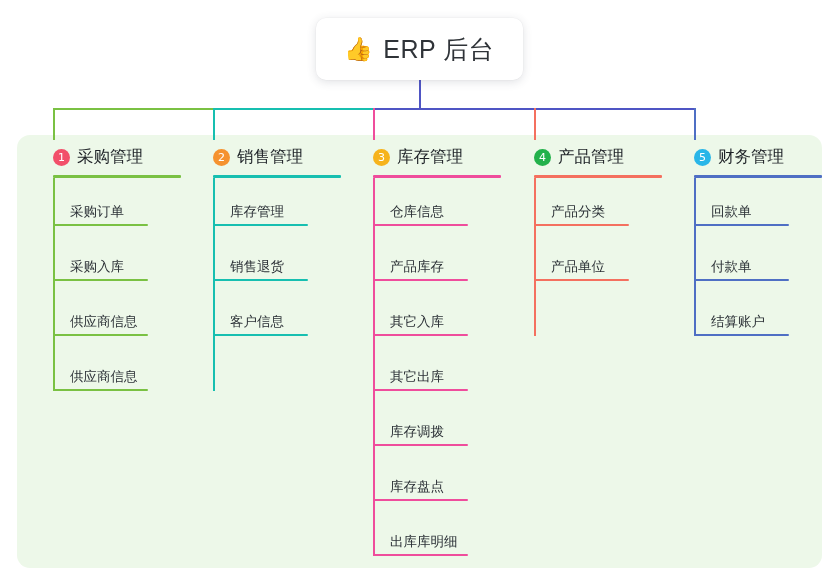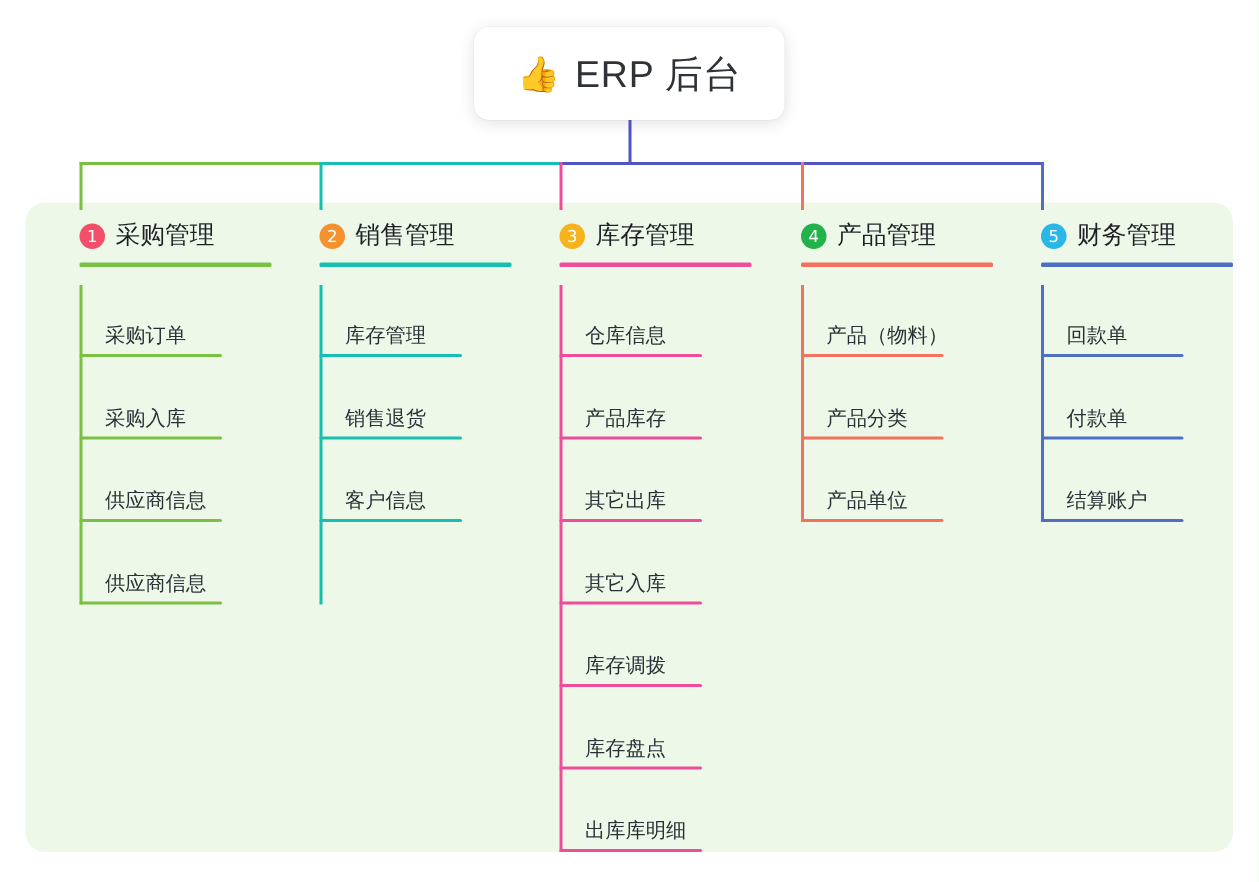--- a/index.html
+++ b/index.html
@@ -39,21 +39,21 @@
   .col-head{display:flex;align-items:center;gap:7px;height:26px;padding-left:21px;}
   .badge{
     width:17px;height:17px;border-radius:50%;
     display:flex;align-items:center;justify-content:center;
     color:#fff;font-size:11px;line-height:1;flex:none;
     font-family:"DejaVu Sans",sans-serif;
   }
   .col-title{font-size:16.5px;color:#1d2126;white-space:nowrap;}
   .head-rule{height:3px;margin-top:5px;border-radius:1px;}
 
-  .leaves{position:relative;margin-top:12px;}
+  .leaves{position:relative;margin-top:0;}
   .spine{position:absolute;left:21px;top:0;width:2px;}
   .leaf{position:relative;height:55px;}
   .leaf-label{
     position:absolute;left:38px;bottom:12px;
     font-size:13.5px;color:#2b3036;white-space:nowrap;
   }
   .leaf-rule{
     position:absolute;left:21px;bottom:7px;height:2px;border-radius:1px;
   }
 </style>
@@ -141,25 +141,25 @@
           <div class="spine" style="background: rgb(239, 77, 156); height: 378px;"></div>
           <div class="leaf">
             <span class="leaf-label">仓库信息</span>
             <div class="leaf-rule" style="background: rgb(239, 77, 156); width: 95px;"></div>
           </div>
           <div class="leaf">
             <span class="leaf-label">产品库存</span>
             <div class="leaf-rule" style="background: rgb(239, 77, 156); width: 95px;"></div>
           </div>
           <div class="leaf">
+            <span class="leaf-label">其它入库</span>
+            <div class="leaf-rule" style="background: rgb(239, 77, 156); width: 95px;"></div>
+          </div>
+          <div class="leaf">
             <span class="leaf-label">其它出库</span>
-            <div class="leaf-rule" style="background: rgb(239, 77, 156); width: 95px;"></div>
-          </div>
-          <div class="leaf">
-            <span class="leaf-label">其它入库</span>
             <div class="leaf-rule" style="background: rgb(239, 77, 156); width: 95px;"></div>
           </div>
           <div class="leaf">
             <span class="leaf-label">库存调拨</span>
             <div class="leaf-rule" style="background: rgb(239, 77, 156); width: 95px;"></div>
           </div>
           <div class="leaf">
             <span class="leaf-label">库存盘点</span>
             <div class="leaf-rule" style="background: rgb(239, 77, 156); width: 95px;"></div>
           </div>
@@ -171,24 +171,20 @@
       </div>
       <div class="col" style="left: 513px; width: 150px;">
         <div class="col-head">
           <span class="badge" style="background: rgb(35, 177, 75);">4</span>
           <span class="col-title">产品管理</span>
         </div>
         <div class="head-rule" style="background: rgb(244, 112, 95); width: 128px; margin-left: 21px;"></div>
         <div class="leaves">
           <div class="spine" style="background: rgb(244, 112, 95); height: 158px;"></div>
           <div class="leaf">
-            <span class="leaf-label">产品（物料）</span>
-            <div class="leaf-rule" style="background: rgb(244, 112, 95); width: 95px;"></div>
-          </div>
-          <div class="leaf">
             <span class="leaf-label">产品分类</span>
             <div class="leaf-rule" style="background: rgb(244, 112, 95); width: 95px;"></div>
           </div>
           <div class="leaf">
             <span class="leaf-label">产品单位</span>
             <div class="leaf-rule" style="background: rgb(244, 112, 95); width: 95px;"></div>
           </div>
         </div>
       </div>
       <div class="col" style="left: 673px; width: 150px;">

